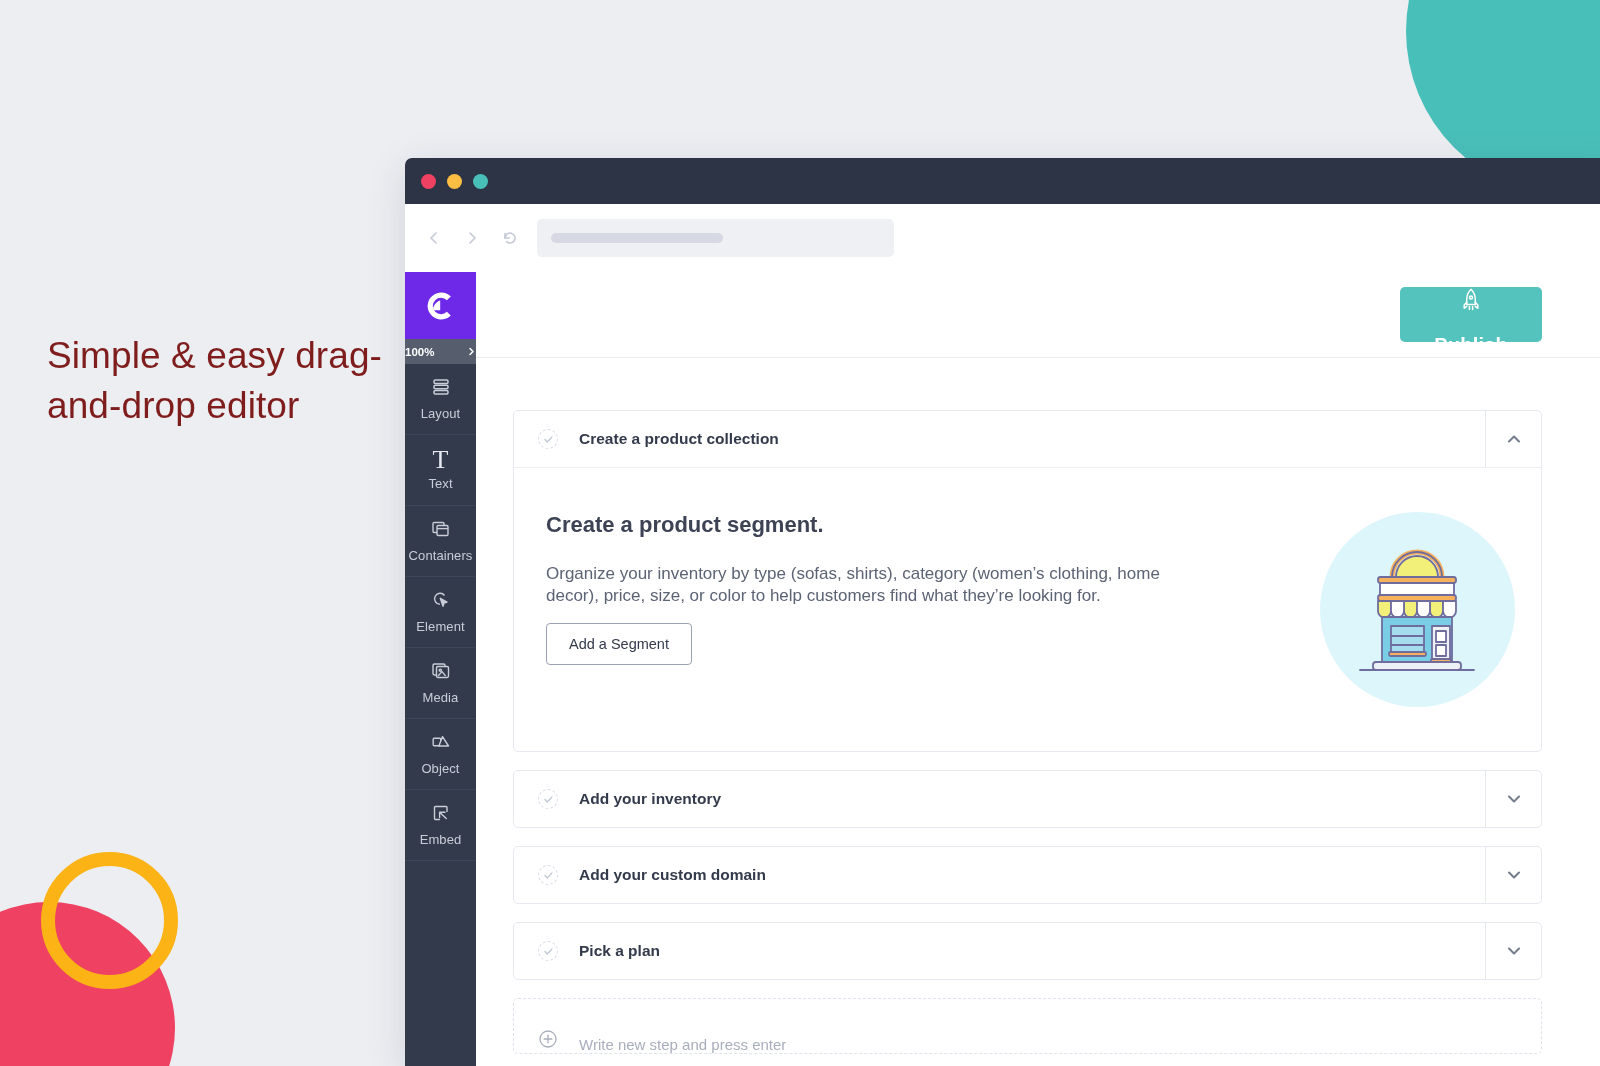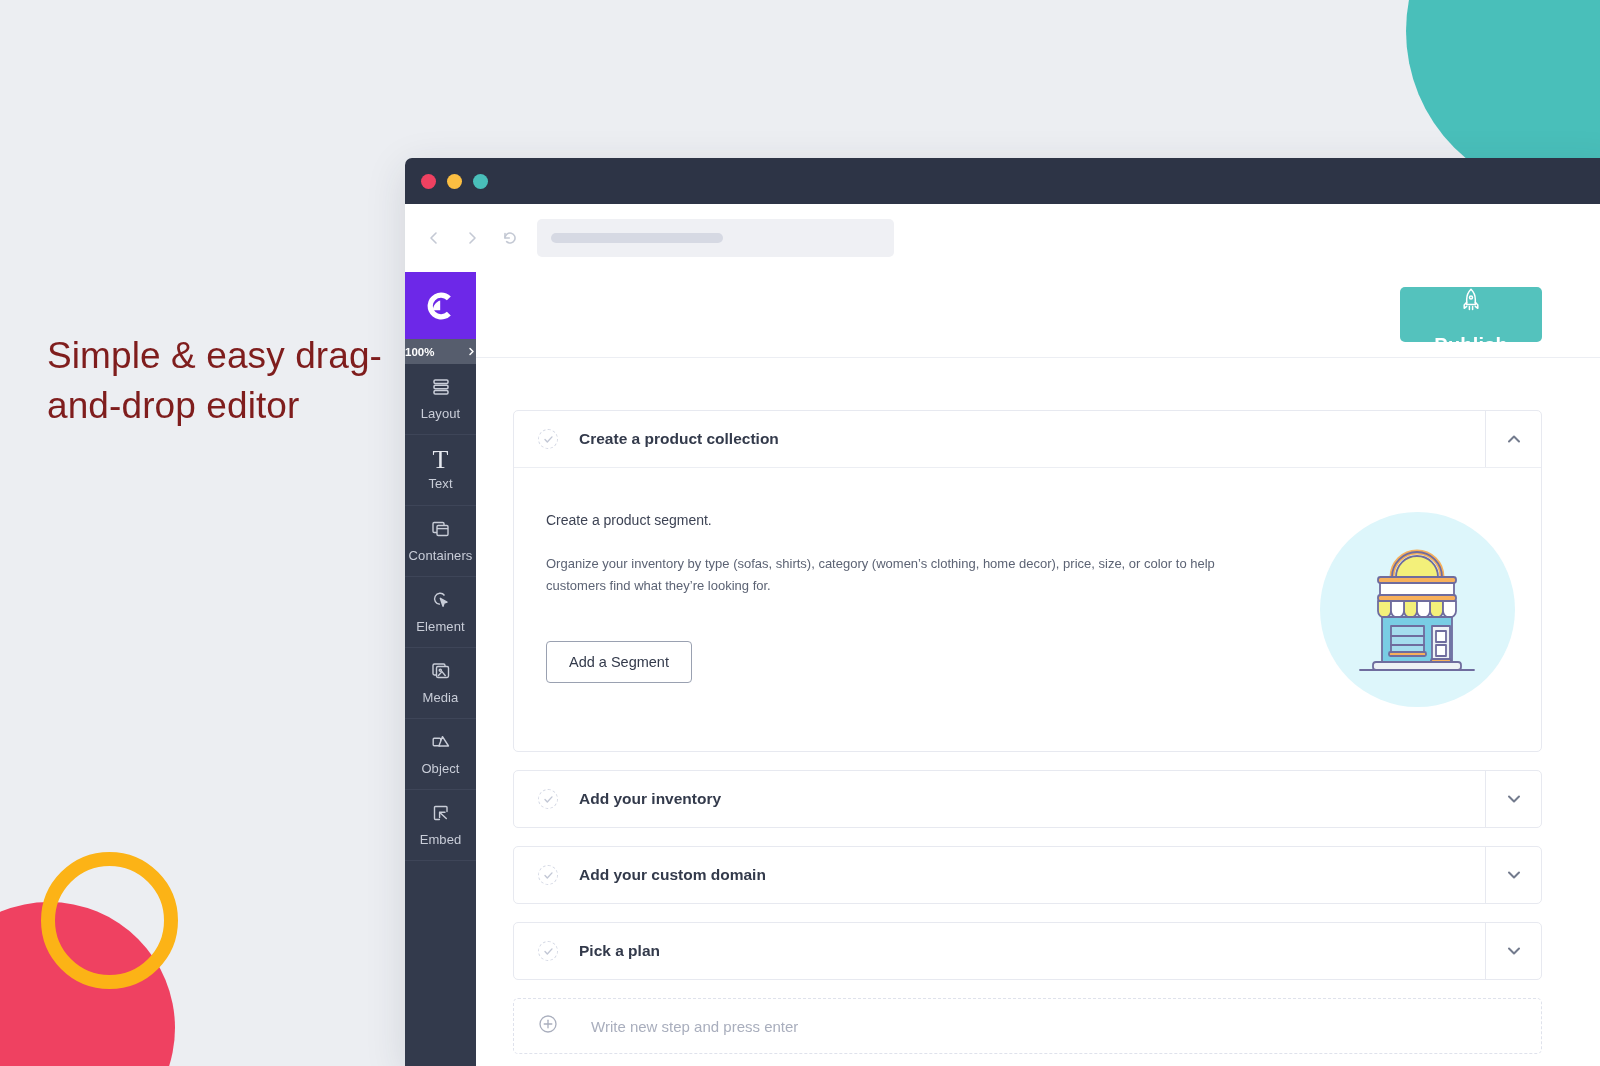--- a/index.html
+++ b/index.html
@@ -122,36 +122,36 @@
     color: #c2c7d5; flex: 0 0 20px;
   }
   .card-title { font-size: 15.5px; font-weight: 700; color: #333a4b; }
   .chev-cell {
     width: 56px; border-left: 1px solid #e7e9f0;
     display: flex; align-items: center; justify-content: center;
     color: #737b8d; cursor: pointer;
   }
   .card-body { border-top: 1px solid #eceef3; display: flex; padding: 44px 24px 44px 32px; }
   .body-left { flex: 1; }
-  .seg-title { font-size: 14px; color: #3d4354; font-weight: 400; margin-bottom: 25px; }
-  .seg-desc { font-size: 13px; line-height: 22px; color: #5c6374; max-width: 670px; margin-bottom: 44px; }
+  .seg-title { font-size: 22px; color: #3d4354; font-weight: 700; margin-bottom: 25px; }
+  .seg-desc { font-size: 17px; line-height: 22px; color: #5c6374; max-width: 670px; margin-bottom: 16px; }
   .outline-btn {
     background: #ffffff; border: 1px solid #9aa1b1; border-radius: 4px;
     padding: 12px 22px; font-size: 14.5px; font-weight: 400; color: #333a4b;
     cursor: pointer;
   }
   .illus { width: 200px; flex: 0 0 200px; display: flex; align-items: center; justify-content: center; }
   .illus-circle {
     width: 195px; height: 195px; border-radius: 50%; background: #ddf6fb;
     display: flex; align-items: center; justify-content: center;
   }
 
   .newstep {
     border: 1.5px dashed #dfe2ec; border-radius: 5px; height: 56px;
-    display: flex; align-items: center; gap: 33px; padding: 0 24px;
+    display: flex; align-items: flex-end; gap: 21px; padding: 0 24px;
   }
   .newstep-ph { font-size: 15px; color: #a9aebd; }
 </style>
 </head>
 <body>
 
 <div id="stage">
 
   <div class="deco-teal"></div>
   <div class="deco-pink"></div>

